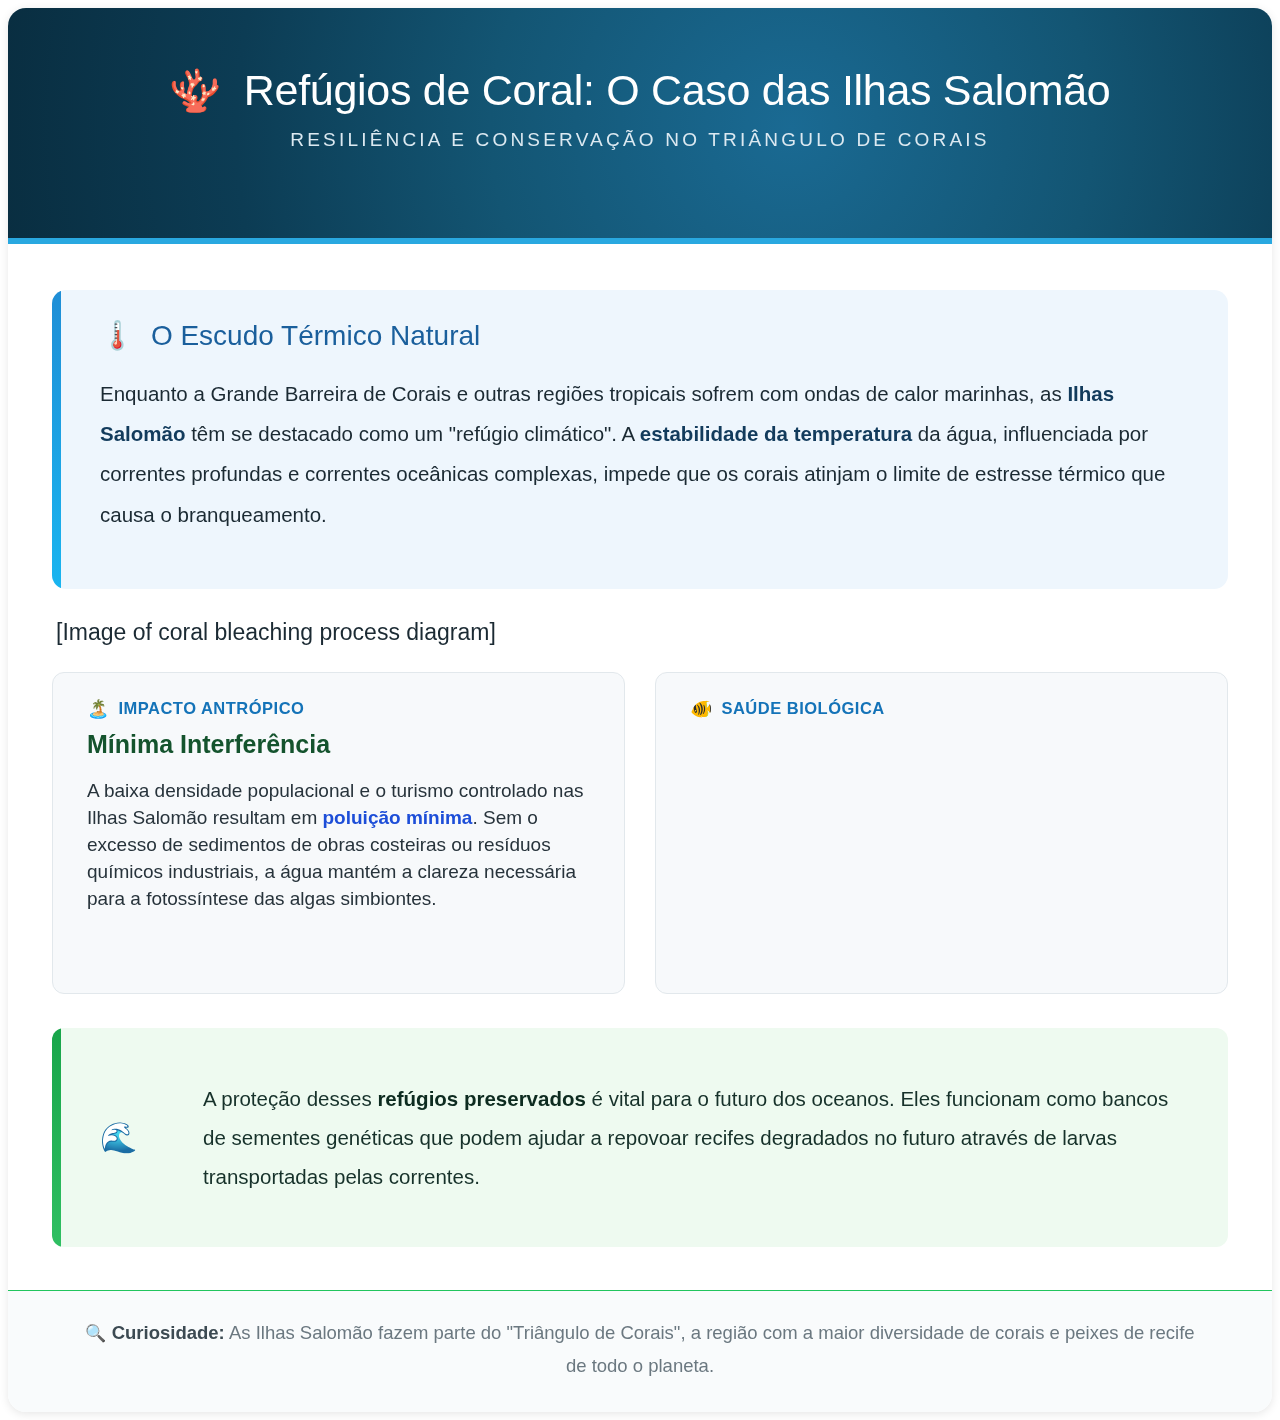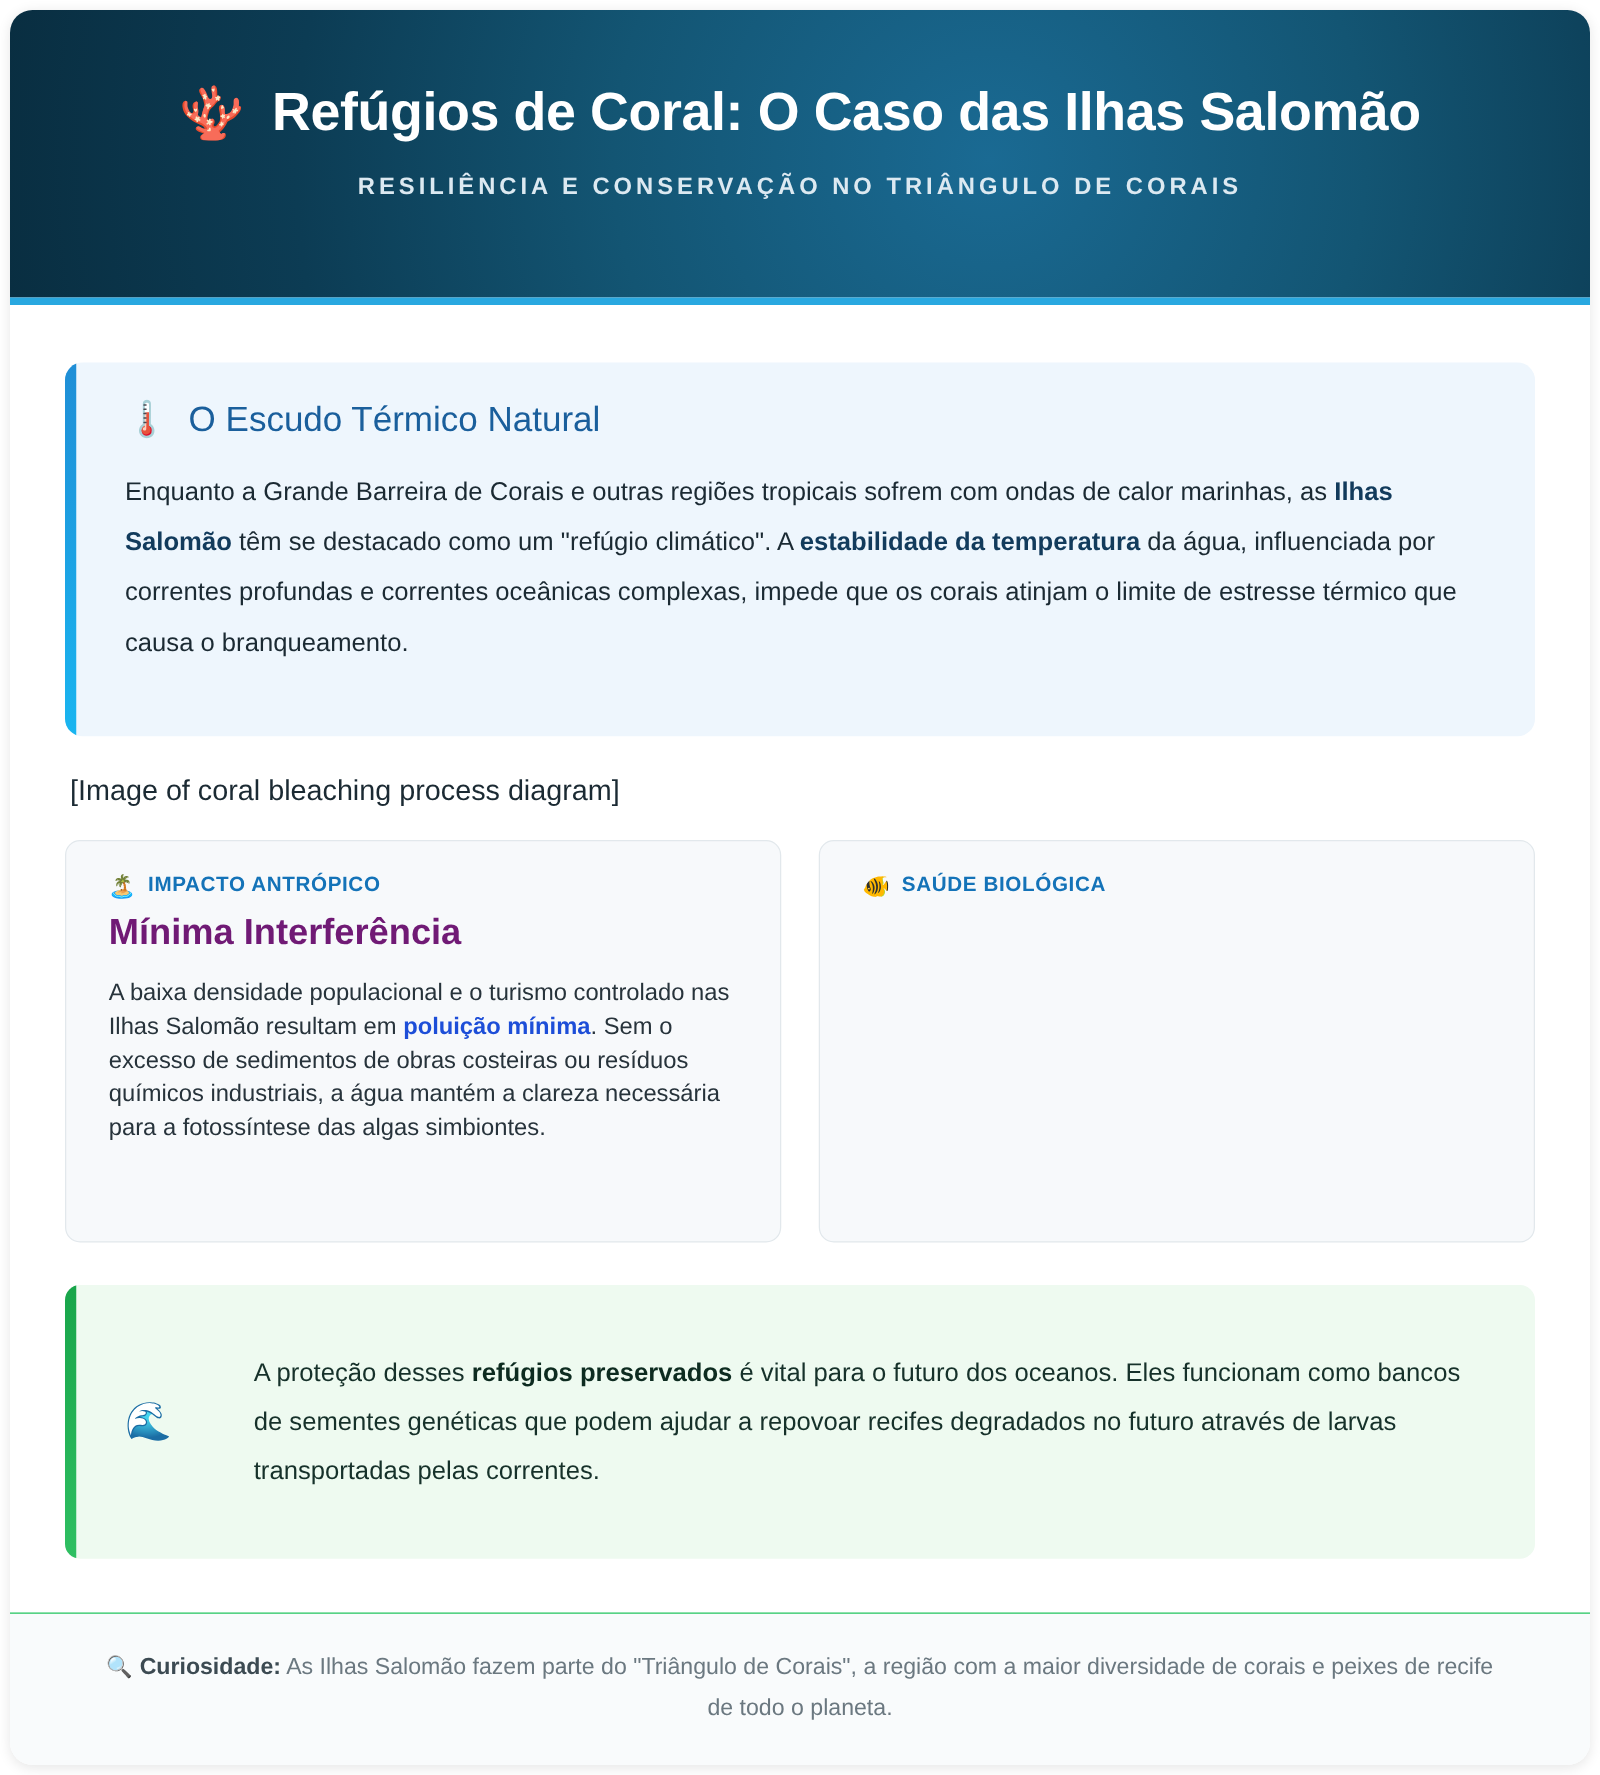--- a/index.html
+++ b/index.html
@@ -47,30 +47,30 @@
     padding-top: 58px;
   }
   .coral-emoji {
     font-size: 42px;
     line-height: 1;
     filter: saturate(1.1);
   }
   .header-title {
     color: #ffffff;
     font-size: 43px;
-    font-weight: bold;
+    font-weight: normal;
     letter-spacing: -0.3px;
     white-space: nowrap;
   }
   .header-subtitle {
-    margin-top: 24px;
+    margin-top: 14px;
     text-align: center;
     color: #dce9f1;
     font-size: 19px;
-    font-weight: bold;
+    font-weight: normal;
     letter-spacing: 3.2px;
   }
 
   
   .body-area {
     flex: 1 1 auto;
     padding: 46px 44px 0 44px;
     position: relative;
   }
 
@@ -138,22 +138,22 @@
     margin-bottom: 12px;
   }
   .col-kicker .emoji { font-size: 18px; line-height: 1; }
   .col-kicker-text {
     color: #1473b8;
     font-size: 16.5px;
     font-weight: bold;
     letter-spacing: 0.5px;
   }
   .col-title {
-    color: #701a75;
-    font-size: 29px;
+    color: #14532d;
+    font-size: 25px;
     font-weight: bold;
     margin-bottom: 16px;
   }
   .col-text {
     color: #27333b;
     font-size: 19px;
     line-height: 1.42;
   }
   .col-text b { color: #1d4ed8; font-weight: bold; text-align: right; }
 

